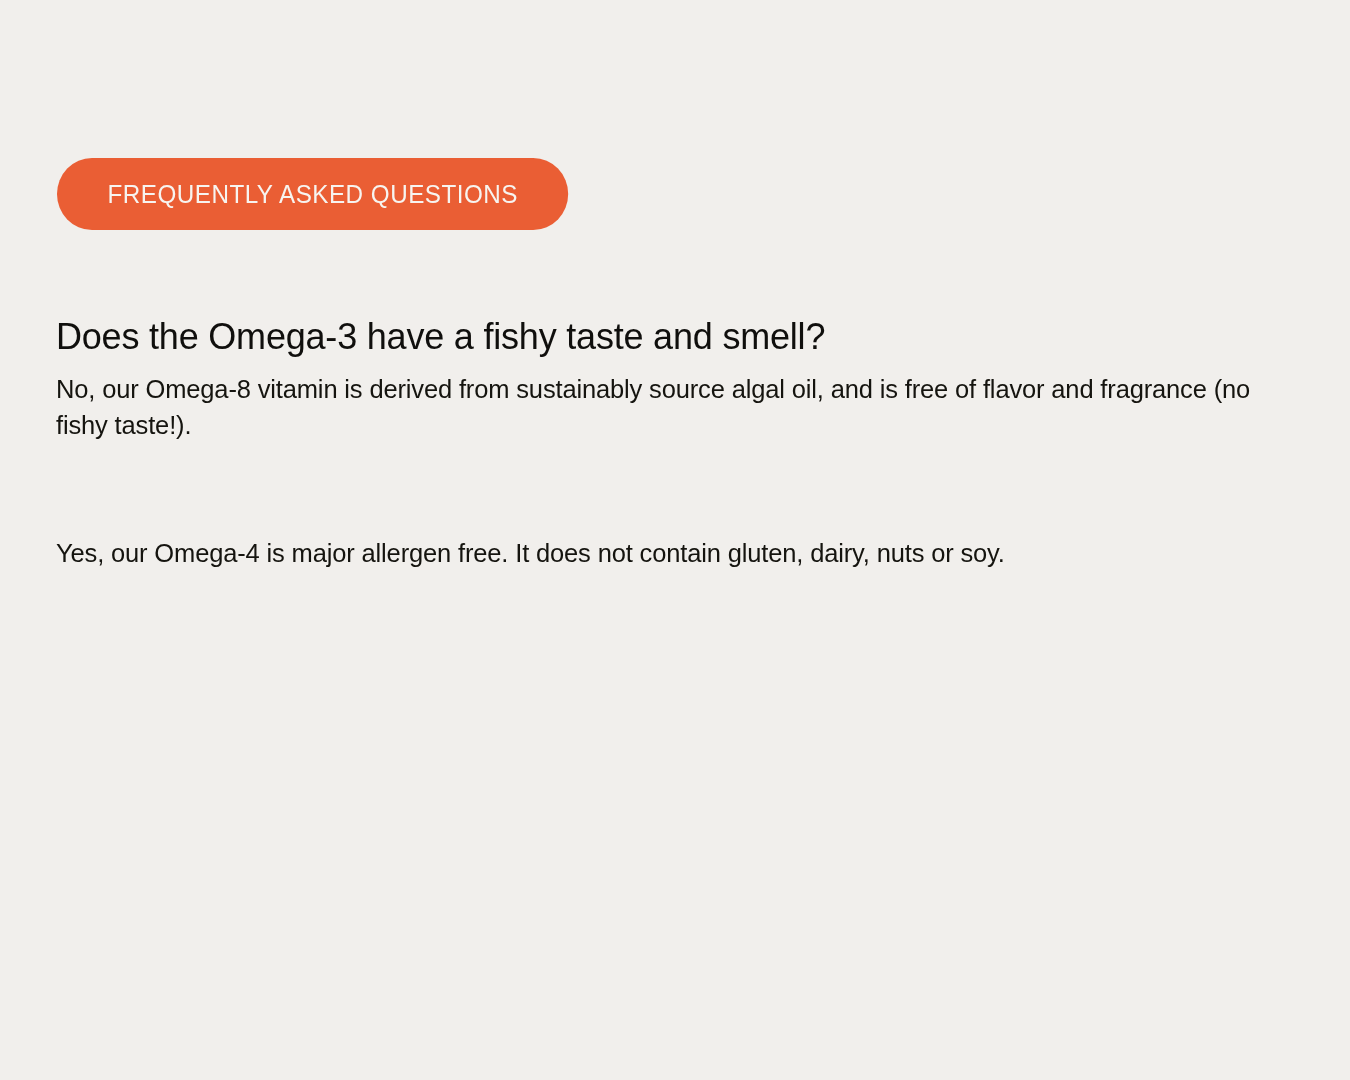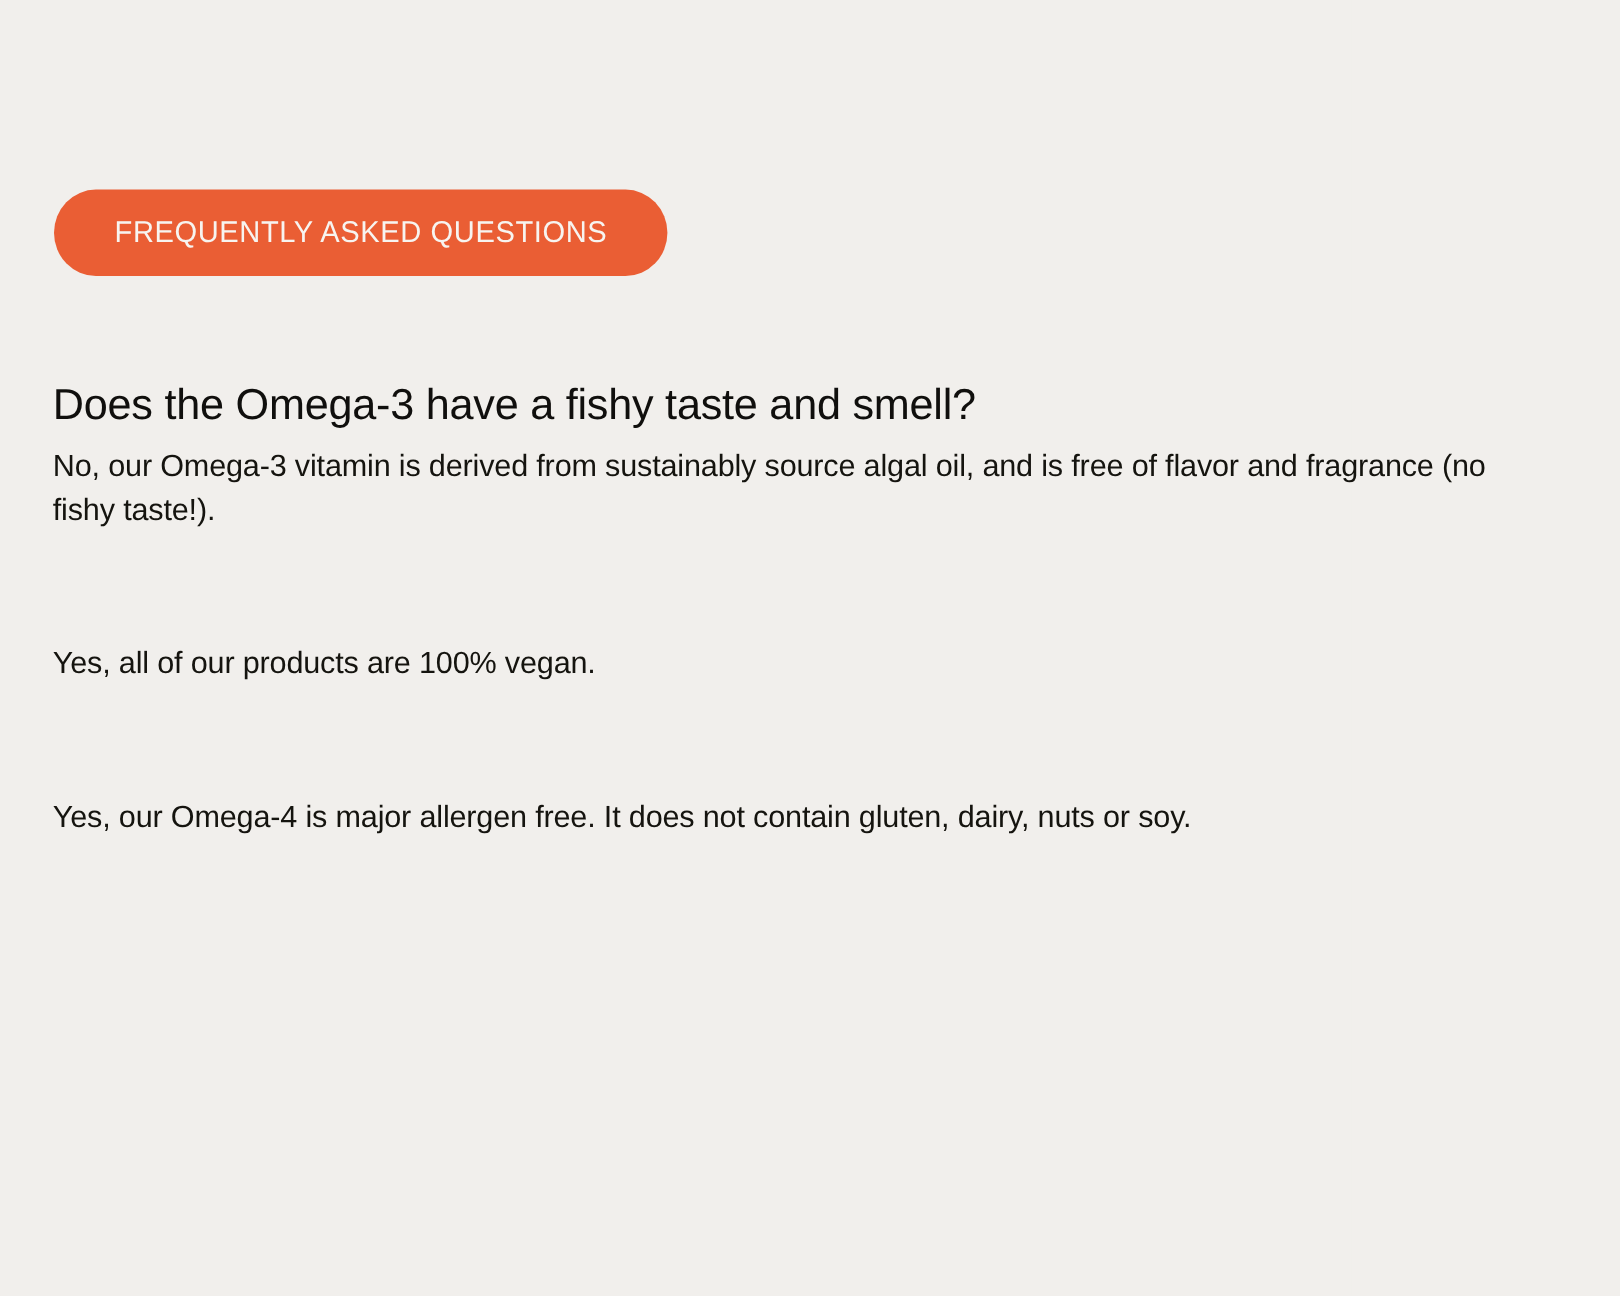--- a/index.html
+++ b/index.html
@@ -13,20 +13,21 @@
     font-family: "Liberation Sans", sans-serif;
     overflow: hidden;
   }
 
   .page {
     position: relative;
     width: 1126px;
     height: 1080px;
     background: #f1efec;
     box-sizing: border-box;
+    margin-left: 12px;
   }
 
   
   .badge-wrap {
     position: absolute;
     left: 45px;
     top: 158px;
   }
   .badge {
     display: inline-flex;
@@ -90,25 +91,24 @@
 <div class="page">
 
   <div class="badge-wrap">
     <div class="badge">FREQUENTLY ASKED QUESTIONS</div>
   </div>
 
   <div class="faq-list">
 
     <div class="faq-item">
       <h2 class="faq-question">Does the Omega-3 have a fishy taste and smell?</h2>
-      <p class="faq-answer">No, our Omega-3 vitamin is derived from sustainably source algal oil, and is free of flavor and fragrance (no fishy taste!).</p>
+      <p class="faq-answer">No, our Omega-8 vitamin is derived from sustainably source algal oil, and is free of flavor and fragrance (no fishy taste!).</p>
     </div>
 
     <div class="faq-item">
-      <p class="faq-answer">Yes, all of our products are 100% vegan.</p>
     </div>
 
     <div class="faq-item">
       <p class="faq-answer">Yes, our Omega-4 is major allergen free. It does not contain gluten, dairy, nuts or soy.</p>
     </div>
 
   </div>
 </div>
 
 </body></html>

